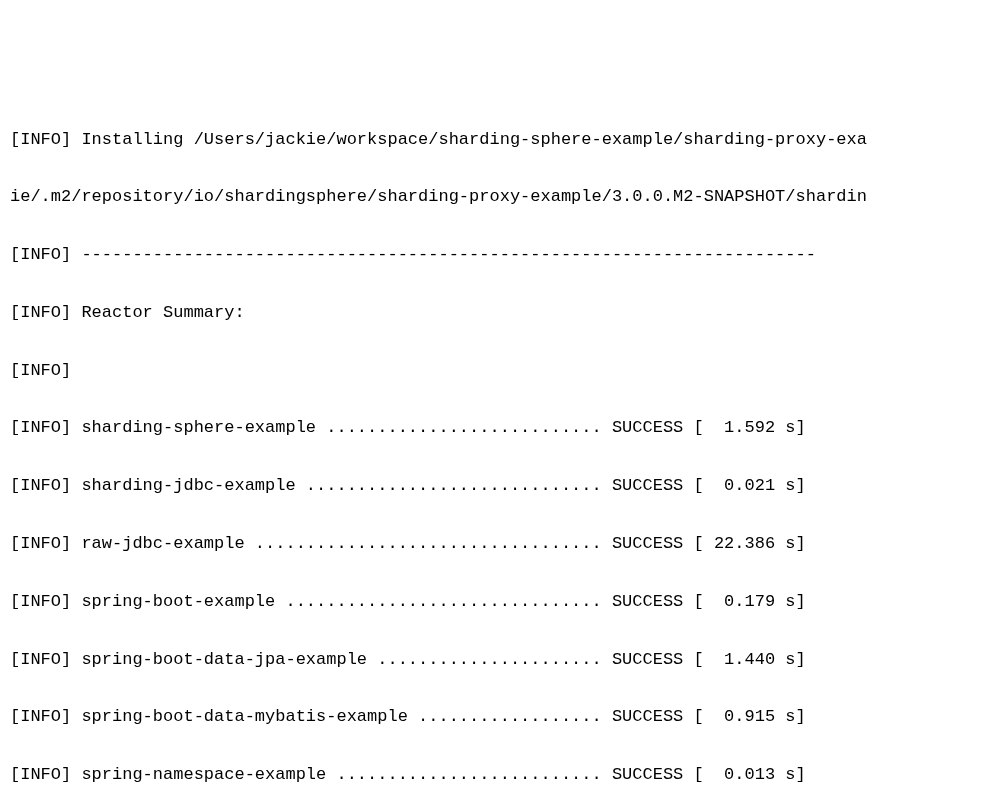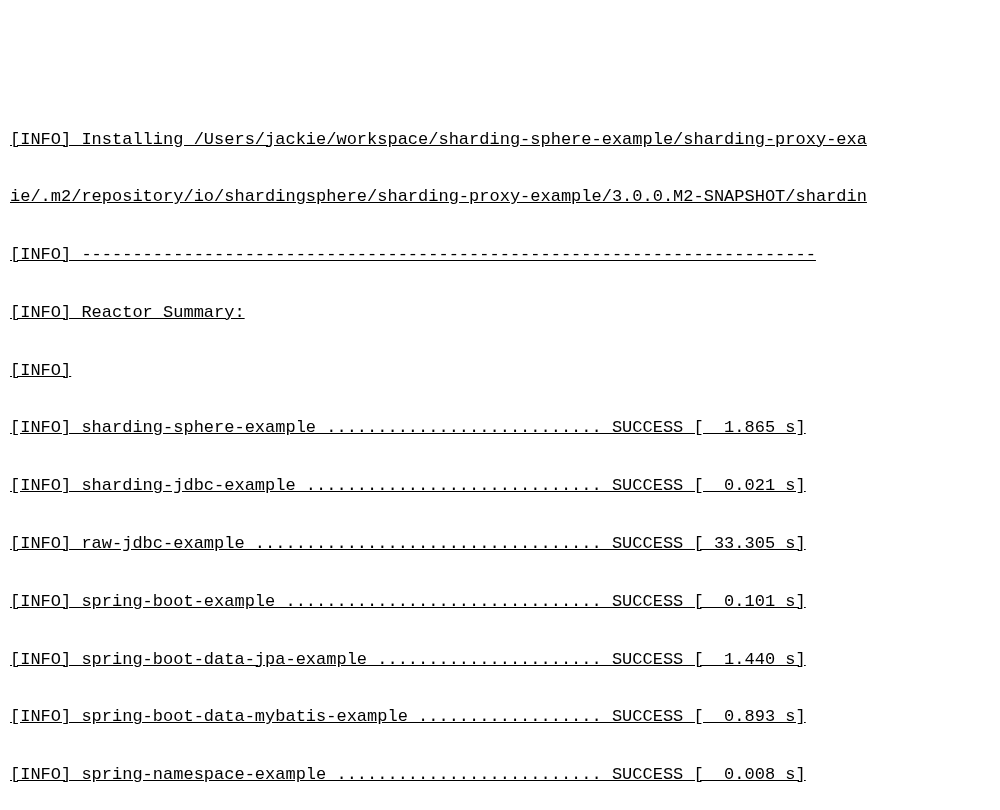--- a/index.html
+++ b/index.html
@@ -9,40 +9,39 @@
       font-size: 17px;
       line-height: 1.7;
       background-color: #ffffff;
       color: #000000;
       white-space: pre;
       overflow: hidden;
       position: relative;
     }
     .line {
       display: block;
-      text-decoration: underline;
     }
   </style>
 </head>
 <body>
 
 
 
 <span class="line">[INFO] Installing /Users/jackie/workspace/sharding-sphere-example/sharding-proxy-exa</span>
 <span class="line">ie/.m2/repository/io/shardingsphere/sharding-proxy-example/3.0.0.M2-SNAPSHOT/shardin</span>
 <span class="line">[INFO] ------------------------------------------------------------------------</span>
 <span class="line">[INFO] Reactor Summary:</span>
 <span class="line">[INFO]</span>
-<span class="line">[INFO] sharding-sphere-example ........................... SUCCESS [  1.865 s]</span>
+<span class="line">[INFO] sharding-sphere-example ........................... SUCCESS [  1.592 s]</span>
 <span class="line">[INFO] sharding-jdbc-example ............................. SUCCESS [  0.021 s]</span>
-<span class="line">[INFO] raw-jdbc-example .................................. SUCCESS [ 33.305 s]</span>
-<span class="line">[INFO] spring-boot-example ............................... SUCCESS [  0.101 s]</span>
+<span class="line">[INFO] raw-jdbc-example .................................. SUCCESS [ 22.386 s]</span>
+<span class="line">[INFO] spring-boot-example ............................... SUCCESS [  0.179 s]</span>
 <span class="line">[INFO] spring-boot-data-jpa-example ...................... SUCCESS [  1.440 s]</span>
-<span class="line">[INFO] spring-boot-data-mybatis-example .................. SUCCESS [  0.893 s]</span>
-<span class="line">[INFO] spring-namespace-example .......................... SUCCESS [  0.008 s]</span>
+<span class="line">[INFO] spring-boot-data-mybatis-example .................. SUCCESS [  0.915 s]</span>
+<span class="line">[INFO] spring-namespace-example .......................... SUCCESS [  0.013 s]</span>
 
 
 
 
 
 
 
 
 
 

